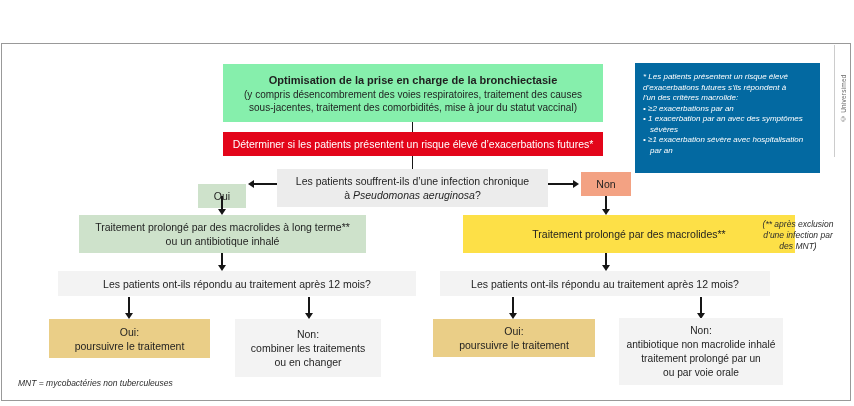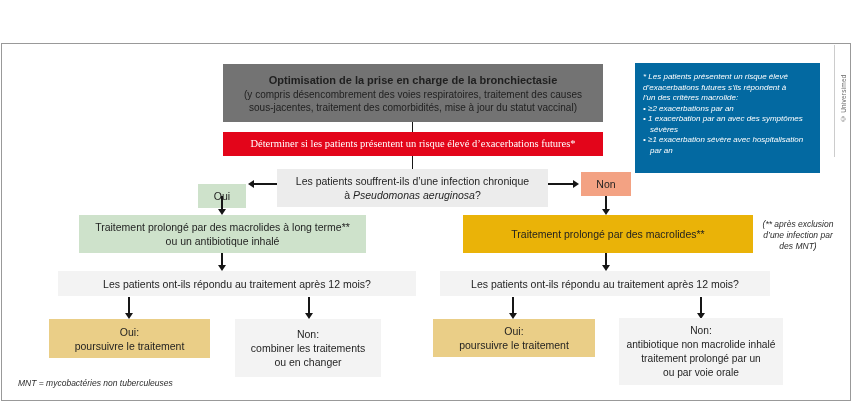--- a/index.html
+++ b/index.html
@@ -39,29 +39,29 @@
 </head>
 <body>
 
 <div class="stage">
 
   <div class="frame" style="left:1px;top:43px;width:848px;height:356px;"></div>
 
   <div class="credit-rule" style="left:834px;top:45px;height:112px;"></div>
   <div class="credit" style="left:837px;top:55px;width:12px;height:86px;">© Universimed</div>
 
-  <div class="box" style="left:223px;top:64px;width:380px;height:58px;background:#737373;">
+  <div class="box" style="left:223px;top:64px;width:380px;height:58px;background:#86efac;">
     <div class="bold" style="font-size:11px;line-height:15px;">Optimisation de la prise en charge de la bronchiectasie</div>
     <div class="t10" style="white-space:nowrap;">(y compris désencombrement des voies respiratoires, traitement des causes</div>
     <div class="t10" style="white-space:nowrap;">sous-jacentes, traitement des comorbidités, mise à jour du statut vaccinal)</div>
   </div>
 
   <div class="vl" style="left:411.5px;top:122px;height:10px;"></div>
 
-  <div class="box white" style="left:223px;top:132px;width:380px;height:24px;background:#e3051a;font-family:Liberation Serif, serif;">
+  <div class="box white" style="left:223px;top:132px;width:380px;height:24px;background:#e3051a;">
     <div class="t105" style="white-space:nowrap;">Déterminer si les patients présentent un risque élevé d’exacerbations futures*</div>
   </div>
 
   <div class="criteria" style="left:635px;top:63px;width:185px;height:110px;background:#0369a1;">
     <div class="intro">* Les patients présentent un risque élevé</div>
     <div class="intro">d’exacerbations futures s’ils répondent à</div>
     <div class="intro">l’un des critères macrolide:</div>
     <div class="bullet">• ≥2 exacerbations par an</div>
     <div class="bullet">• 1 exacerbation par an avec des symptômes sévères</div>
     <div class="bullet">• ≥1 exacerbation sévère avec hospitalisation par an</div>
@@ -90,21 +90,21 @@
 
   <div class="vl" style="left:221px;top:196px;height:13px;"></div>
   <div class="ah-down" style="left:217.5px;top:209px;"></div>
   <div class="vl" style="left:605px;top:196px;height:13px;"></div>
   <div class="ah-down" style="left:601.5px;top:209px;"></div>
 
   <div class="box t105" style="left:79px;top:215px;width:287px;height:38px;background:#cee2cb;">
     <div style="white-space:nowrap;">Traitement prolongé par des macrolides à long terme**</div>
     <div>ou un antibiotique inhalé</div>
   </div>
-  <div class="box t105" style="left:463px;top:215px;width:290px;height:38px;background:#eab308;">
+  <div class="box t105" style="left:463px;top:215px;width:332px;height:38px;background:#fde047;">
     <div>Traitement prolongé par des macrolides**</div>
   </div>
 
   <div class="note" style="left:748px;top:219px;width:100px;">
     <div>(** après exclusion</div>
     <div>d’une infection par</div>
     <div>des MNT)</div>
   </div>
 
   <div class="vl" style="left:221px;top:253px;height:12px;"></div>

